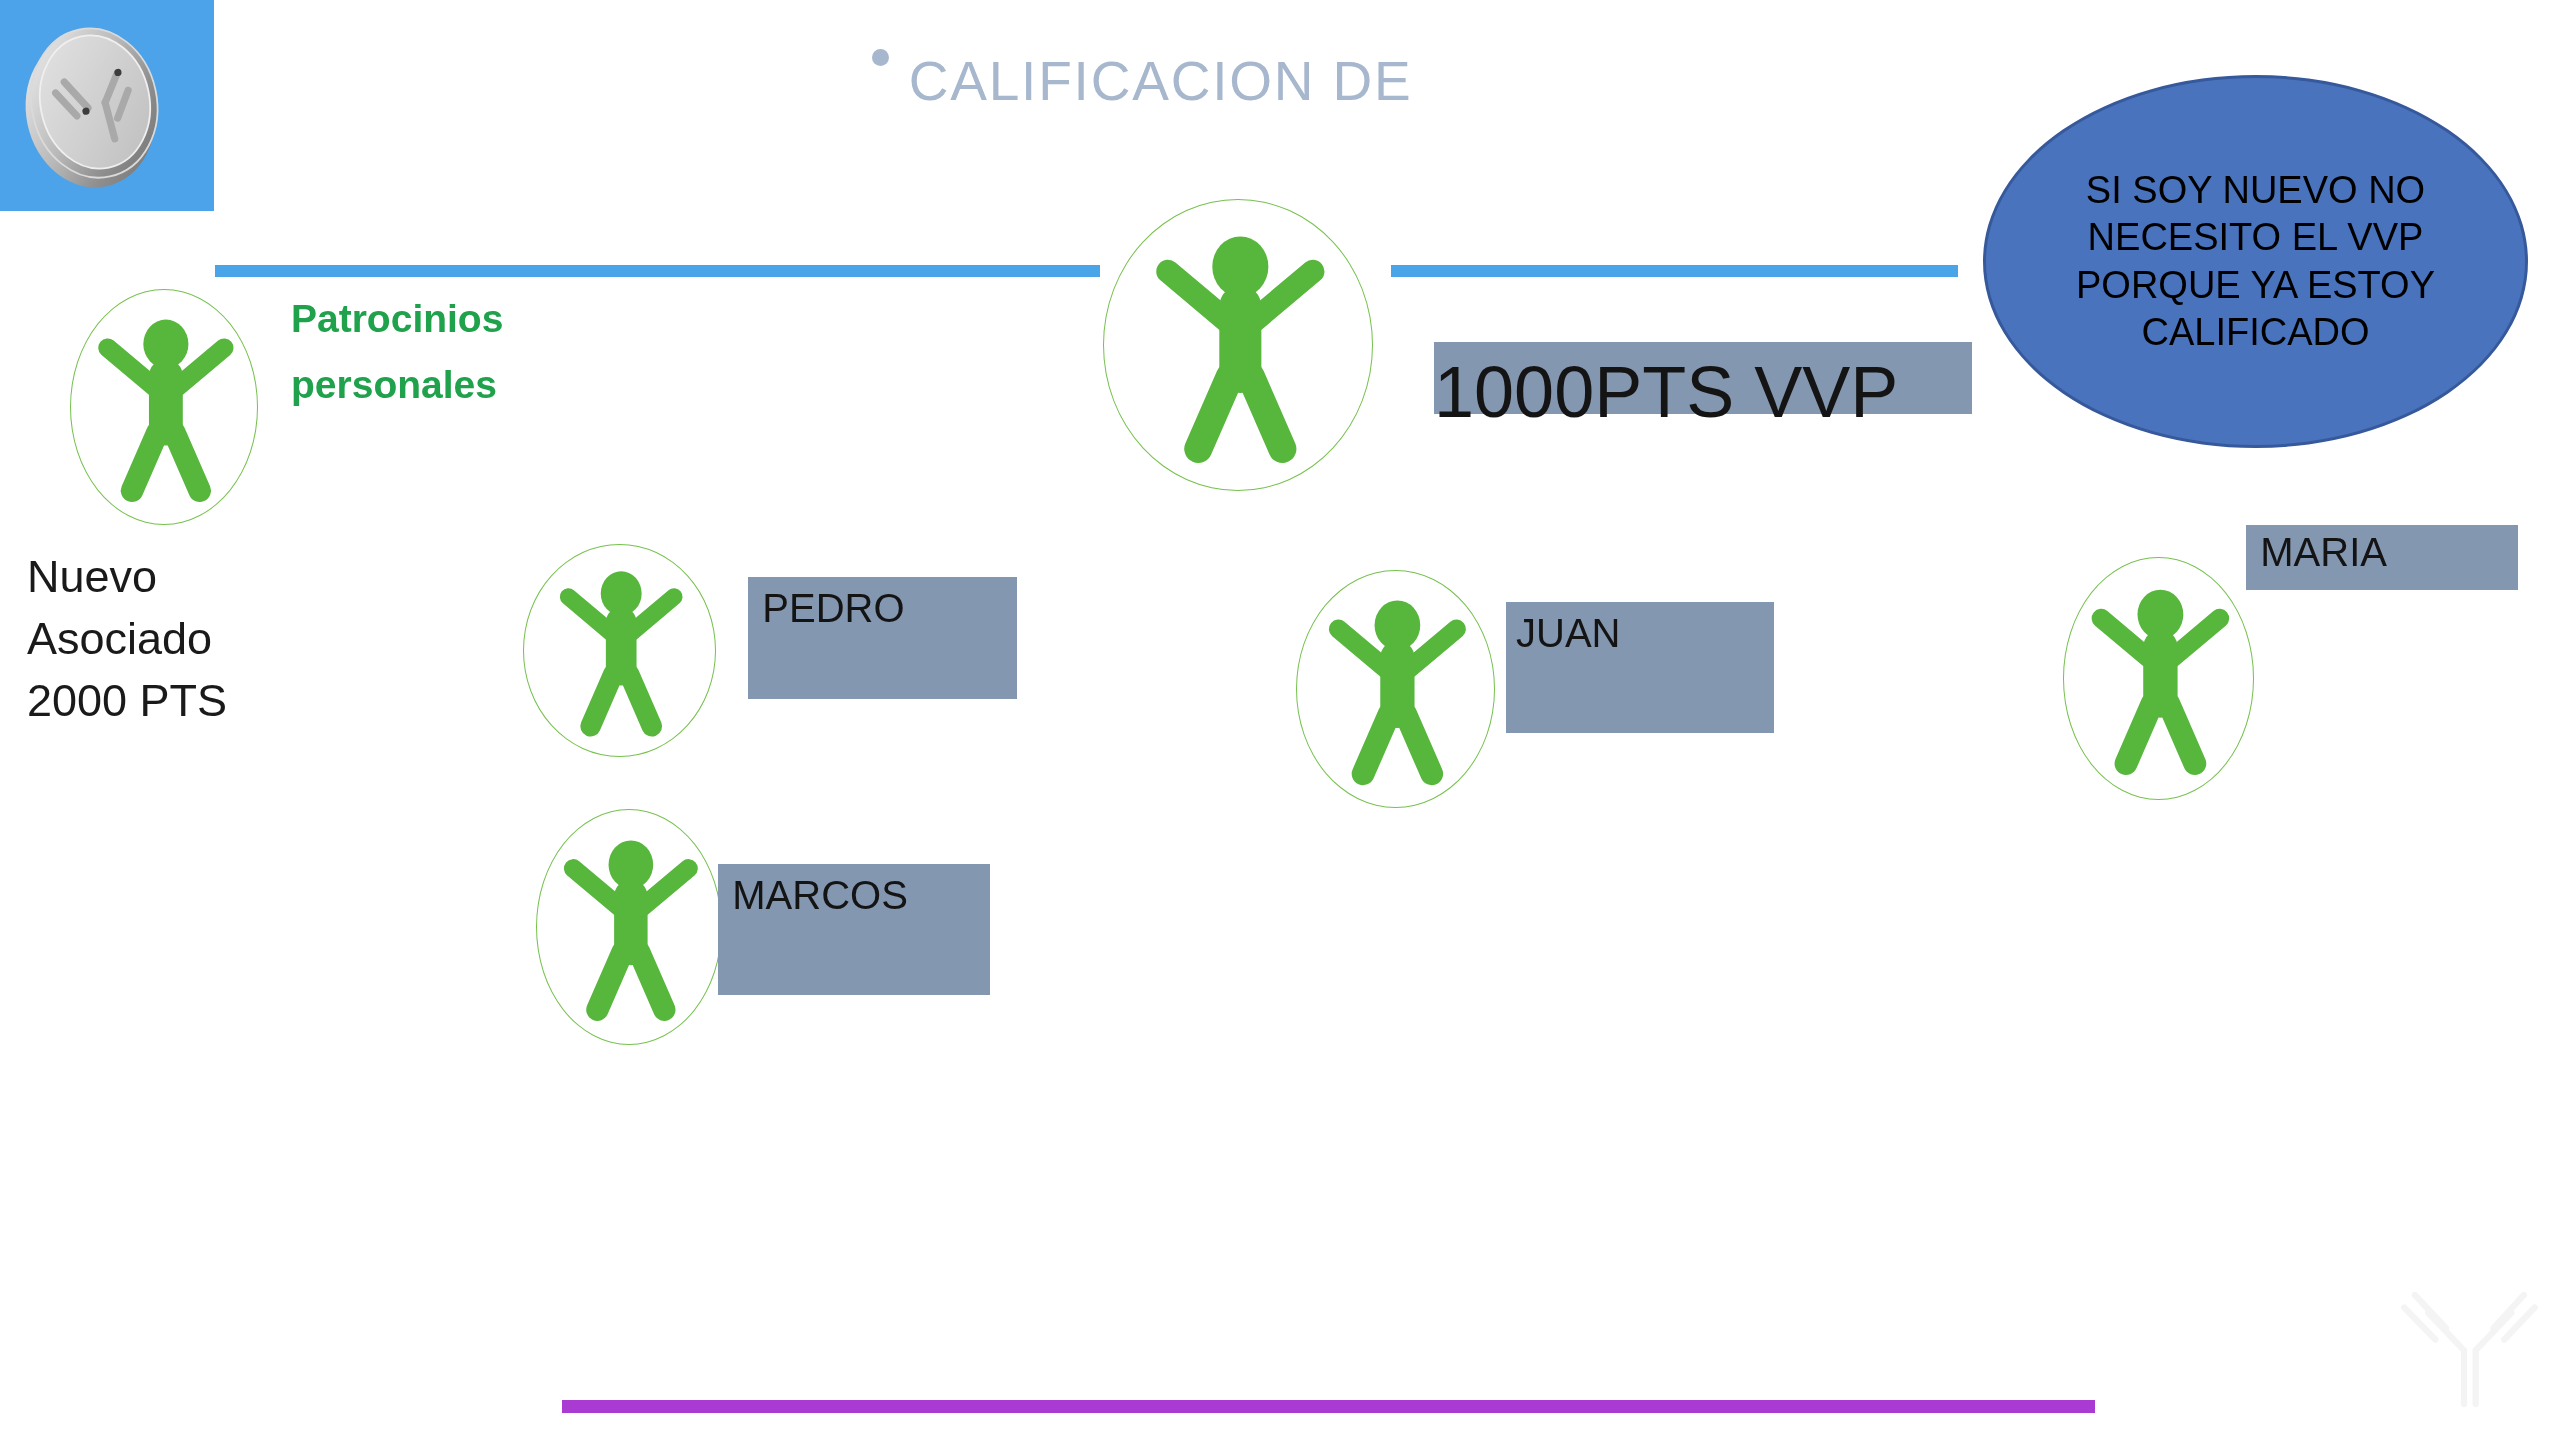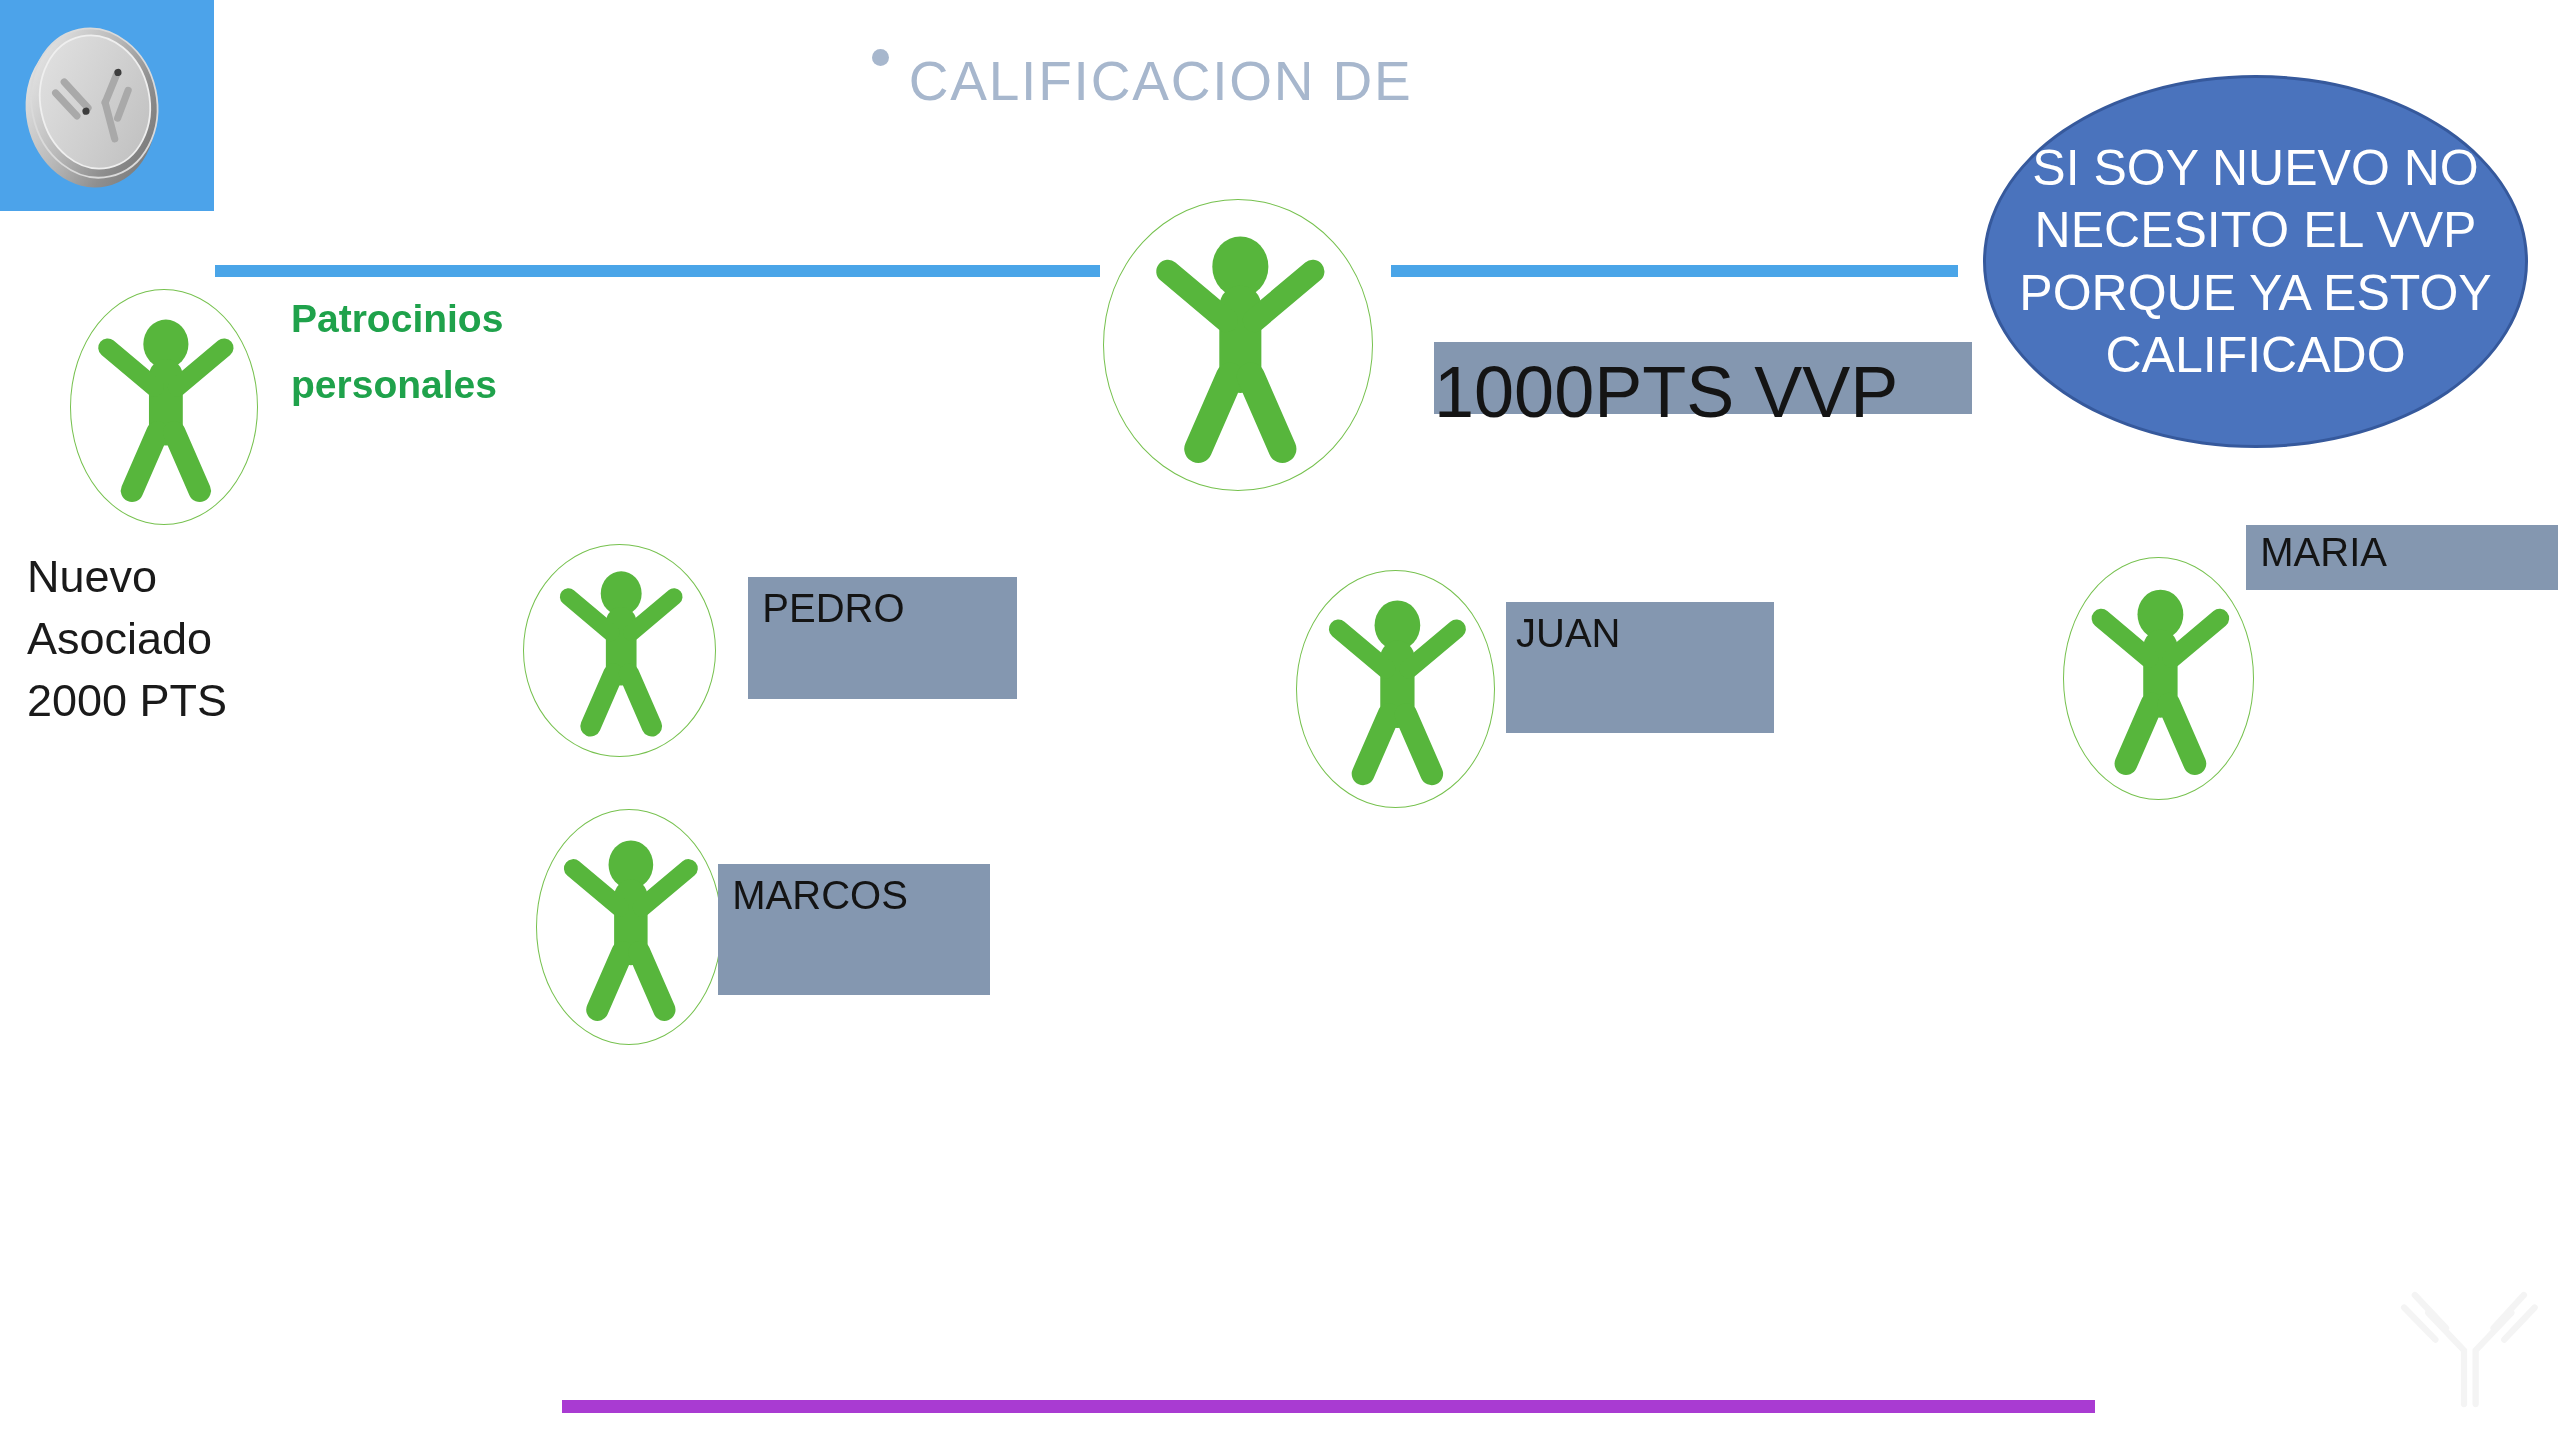--- a/index.html
+++ b/index.html
@@ -33,27 +33,27 @@
   .nuevo-label{position:absolute;left:27px;top:546px;font-size:45px;color:#1a1a1a;
                line-height:1.38;white-space:pre-line;}
 
   
   .gray-box{position:absolute;background:#8497b0;color:#141414;}
   .vvp-box{left:1434px;top:342px;width:538px;height:72px;font-size:72px;line-height:100px;
            box-sizing:border-box;white-space:nowrap;}
   .pedro-box{left:748px;top:577px;width:269px;height:122px;font-size:40px;padding:9px 0 0 14.3px;box-sizing:border-box;}
   .marcos-box{left:718px;top:864px;width:272px;height:131px;font-size:40px;padding:9px 0 0 14.3px;box-sizing:border-box;}
   .juan-box{left:1506px;top:602px;width:268px;height:131px;font-size:40px;padding:9px 0 0 10px;box-sizing:border-box;}
-  .maria-box{left:2246px;top:525px;width:312px;height:65px;font-size:40px;padding:5.4px 0 0 14.3px;box-sizing:border-box;}
+  .maria-box{left:2246px;top:525px;width:272px;height:65px;font-size:40px;padding:5.4px 0 0 14.3px;box-sizing:border-box;}
 
   
   .callout{position:absolute;left:1983px;top:75px;width:545px;height:373px;background:#4a73bd;
            border:3.6px solid #36599c;border-radius:50%;box-sizing:border-box;
            display:flex;align-items:center;justify-content:center;text-align:center;
-           color:#ffffff;font-size:50px;line-height:1.25;padding:0 23px;}
+           color:#000000;font-size:38px;line-height:1.25;padding:0 23px;}
 
   
   .watermark{position:absolute;left:2361px;top:1261px;}
 </style>
 </head>
 <body>
 
 <div class="slide">
 
   <div class="logo-square">

